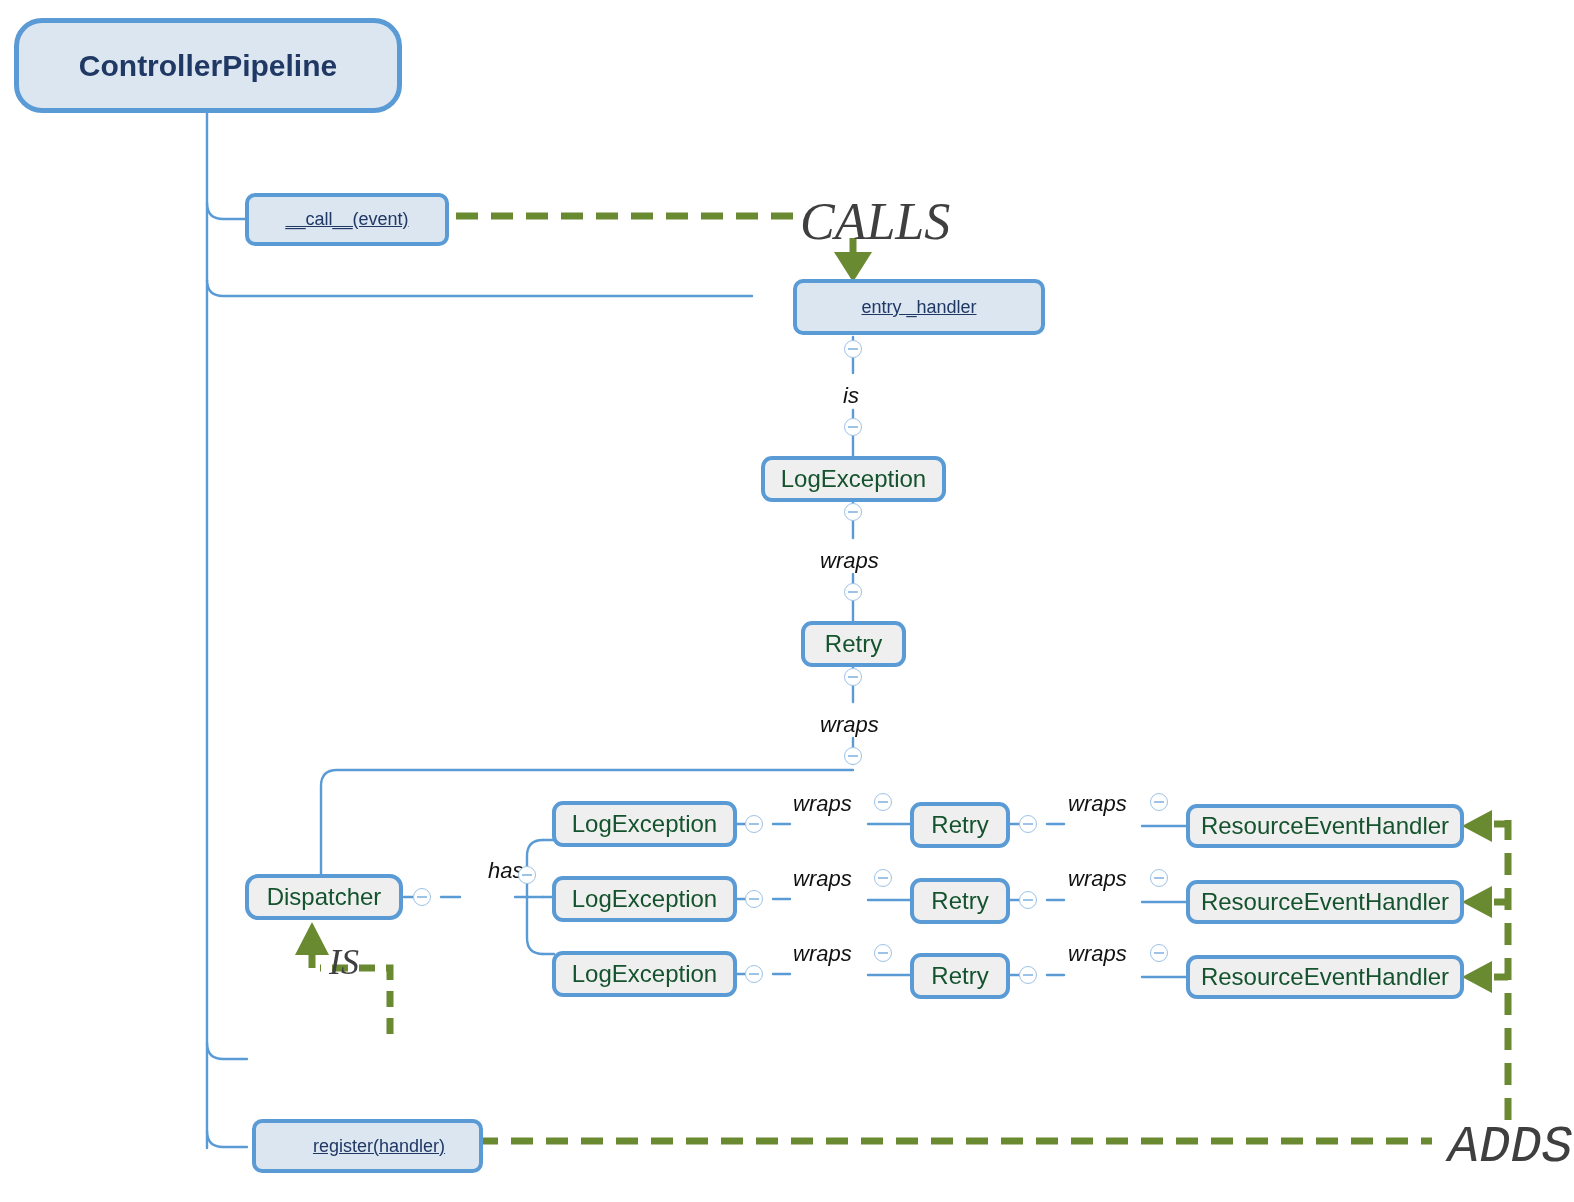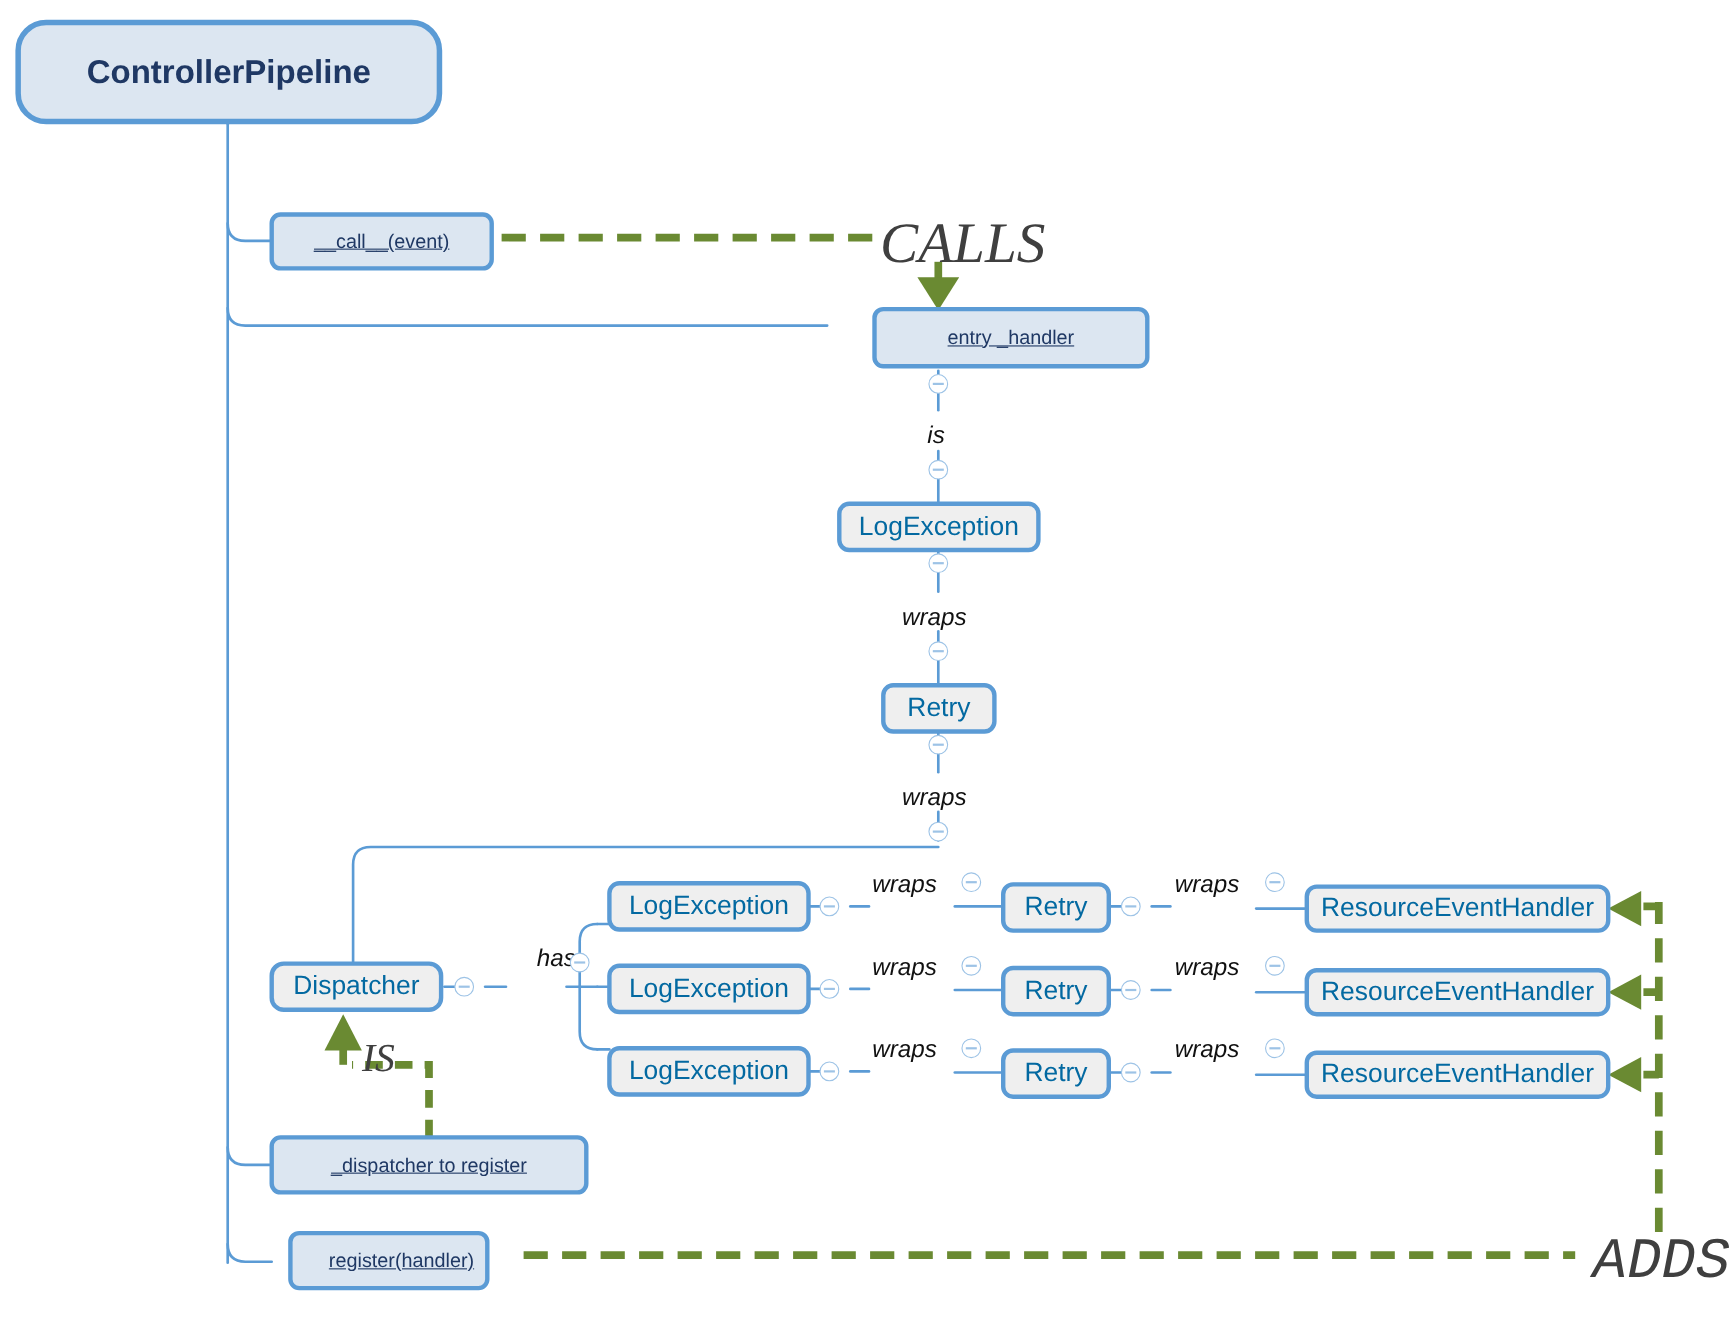--- a/index.html
+++ b/index.html
@@ -9,21 +9,21 @@
   svg.wires{position:absolute;left:0;top:0;width:1574px;height:1202px;pointer-events:none;}
 
   .node{position:absolute;box-sizing:border-box;display:flex;align-items:center;
         justify-content:center;border:4px solid #5b9bd5;border-radius:12px;
         white-space:nowrap;}
   .node .lbl{pointer-events:none;}
 
   
   .n-blue{background:#dce6f1;color:#1f3864;}
   
-  .n-gray{background:#efefef;color:#0369a1;}
+  .n-gray{background:#efefef;color:#14532d;}
 
   .root{border-width:5px;border-radius:28px;font-weight:bold;font-size:30px;}
   .method{font-size:18px;border-radius:10px;text-decoration:underline;}
   .klass{font-size:24px;border-radius:11px;}
 
   .rel{position:absolute;font-style:italic;font-size:22px;color:#111;
        white-space:nowrap;}
 
   .glabel{position:absolute;font-family:"Liberation Serif","DejaVu Serif",serif;
           font-style:italic;font-size:52px;color:#3f3f3f;white-space:nowrap;}
@@ -184,25 +184,22 @@
   <div class="node n-gray klass" style="left:1186px;top:804px;width:278px;height:44px;">
     <span class="lbl">ResourceEventHandler</span>
   </div>
   <div class="node n-gray klass" style="left:1186px;top:880px;width:278px;height:44px;">
     <span class="lbl">ResourceEventHandler</span>
   </div>
   <div class="node n-gray klass" style="left:1186px;top:955px;width:278px;height:44px;">
     <span class="lbl">ResourceEventHandler</span>
   </div>
 
-  <div class="node n-blue method" style="left:245px;top:1032px;width:290px;height:54px;">
-    <span class="lbl">_dispatcher to register</span>
-  </div>
-
-  <div class="node n-blue method" style="left:262px;top:1119px;width:183px;height:54px;padding-left:23px;">
+
+  <div class="node n-blue method" style="left:252px;top:1119px;width:231px;height:54px;padding-left:23px;">
     <span class="lbl">register(handler)</span>
   </div>
 
   <div class="rel" style="left:843px;top:383px;">is</div>
   <div class="rel" style="left:820px;top:548px;">wraps</div>
   <div class="rel" style="left:820px;top:712px;">wraps</div>
   <div class="rel" style="left:488px;top:858px;">has</div>
 
   <div class="rel" style="left:793px;top:791px;">wraps</div>
   <div class="rel" style="left:793px;top:866px;">wraps</div>

